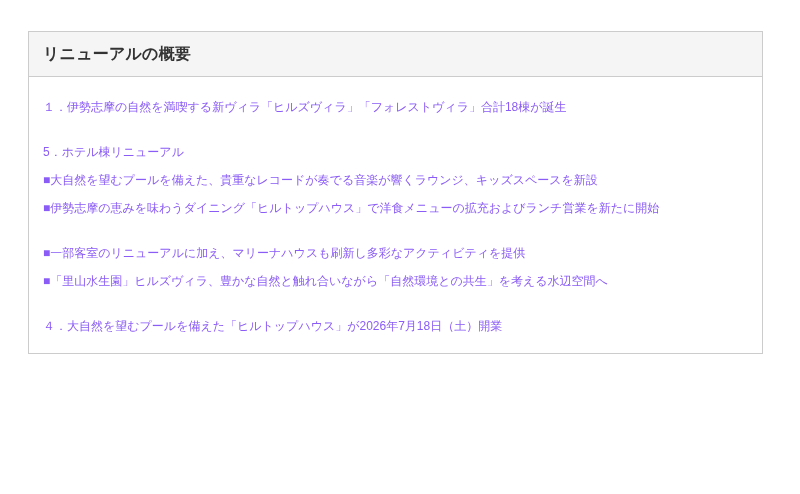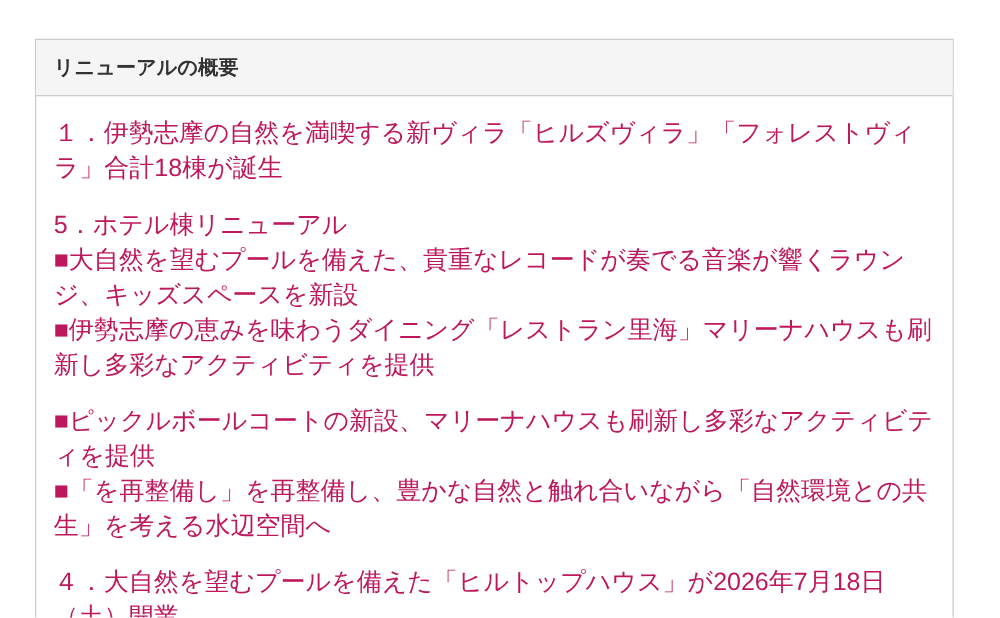--- a/index.html
+++ b/index.html
@@ -42,49 +42,49 @@
     padding: 16px 14px 13px 14px;
     color: #333333;
   }
   .section {
     margin-bottom: 17px;
   }
   .section:last-child {
     margin-bottom: 0;
   }
   .line {
-    font-size: 20px;
+    font-size: 12px;
     line-height: 28px;
-    color: #be185d;
+    color: #8b5cf6;
     word-break: break-all;
   }
 </style>
 </head>
 <body>
 
 <div class="page">
   <div class="overview-table">
     <div class="table-header">
       <span class="header-text">リニューアルの概要</span>
     </div>
     <div class="table-body">
 
       <div class="section">
         <div class="line">１．伊勢志摩の自然を満喫する新ヴィラ「ヒルズヴィラ」「フォレストヴィラ」合計18棟が誕生</div>
       </div>
 
       <div class="section">
         <div class="line">5．ホテル棟リニューアル</div>
         <div class="line">■大自然を望むプールを備えた、貴重なレコードが奏でる音楽が響くラウンジ、キッズスペースを新設</div>
-        <div class="line">■伊勢志摩の恵みを味わうダイニング「レストラン里海」マリーナハウスも刷新し多彩なアクティビティを提供</div>
+        <div class="line">■伊勢志摩の恵みを味わうダイニング「ヒルトップハウス」で洋食メニューの拡充およびランチ営業を新たに開始</div>
       </div>
 
       <div class="section">
-        <div class="line">■ピックルボールコートの新設、マリーナハウスも刷新し多彩なアクティビティを提供</div>
-        <div class="line">■「を再整備し」を再整備し、豊かな自然と触れ合いながら「自然環境との共生」を考える水辺空間へ</div>
+        <div class="line">■一部客室のリニューアルに加え、マリーナハウスも刷新し多彩なアクティビティを提供</div>
+        <div class="line">■「里山水生園」ヒルズヴィラ、豊かな自然と触れ合いながら「自然環境との共生」を考える水辺空間へ</div>
       </div>
 
       <div class="section">
         <div class="line">４．大自然を望むプールを備えた「ヒルトップハウス」が2026年7月18日（土）開業</div>
       </div>
 
     </div>
   </div>
 </div>
 

